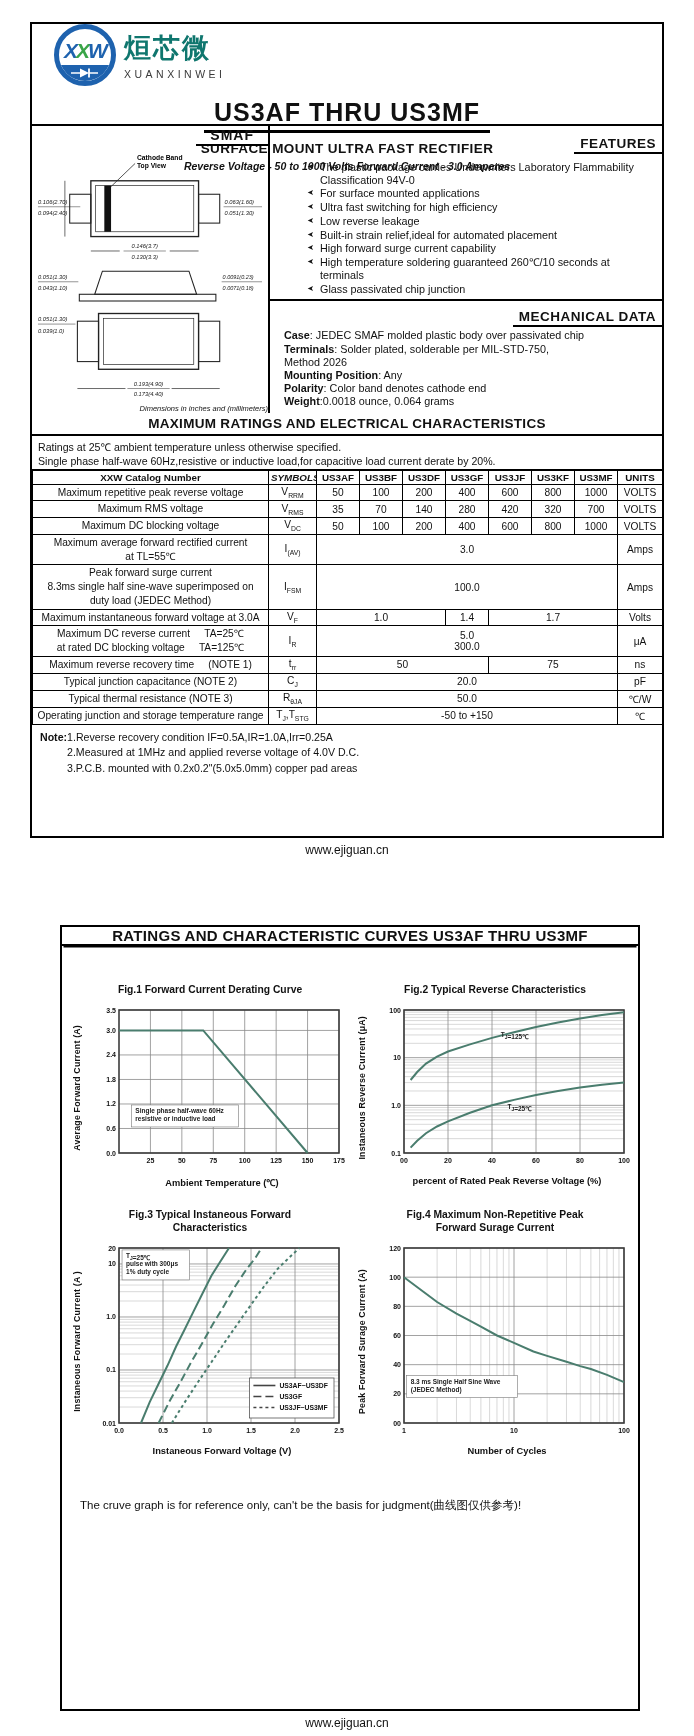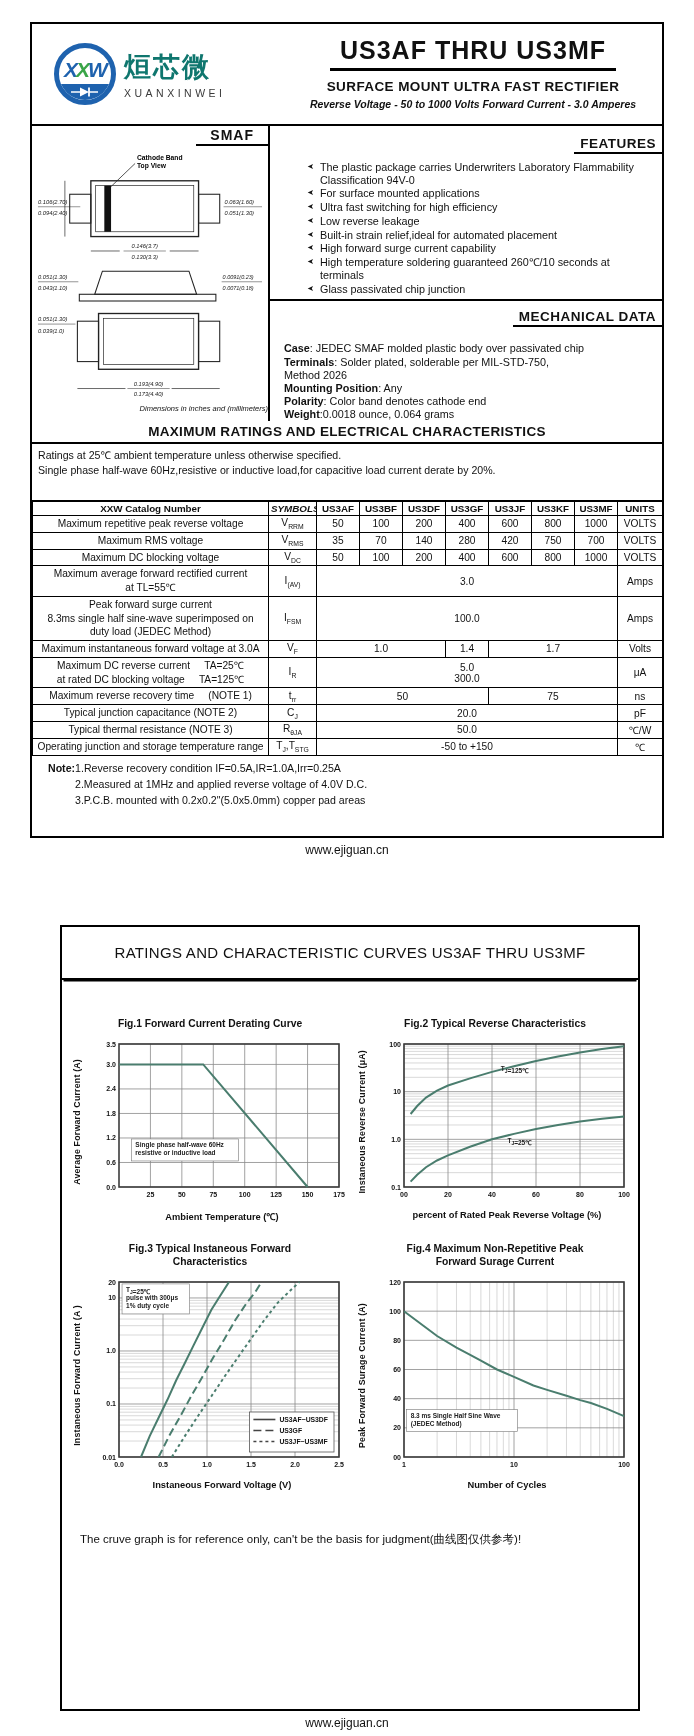--- a/index.html
+++ b/index.html
@@ -7,21 +7,21 @@
   body {
     width: 694px; height: 1736px;
     font-family: "Liberation Sans", sans-serif;
     color:#111; position: relative;
   }
   .page1 {
     position:absolute; left:30px; top:22px; width:634px; height:816px;
     border:2px solid #000; background:#fff; overflow:hidden;
   }
   
-  .hdr { display:flex; height:102px; border-bottom:2px solid #000; }
+  .hdr { display:flex; height:102px; border-bottom:2px solid #000;flex-direction:column; }
   .logo { width:252px; display:flex; align-items:center; padding-left:22px; gap:8px; }
   .logo-circle {
     width:62px; height:62px; border-radius:50%; border:5px solid #1e62ae;
     position:relative; display:flex; align-items:center; justify-content:center; overflow:hidden;
   }
   .xxw { font-weight:bold; font-style:italic; font-size:21px; color:#1e62ae; letter-spacing:-2px; margin-top:-8px;}
   .xxw b { color:#3aa548; font-style:italic;}
   .logo-band { position:absolute; bottom:0; left:0; right:0; height:16px; background:#1e62ae; display:flex; align-items:center; justify-content:center; }
   .cn { font-size:27px; font-weight:bold; letter-spacing:2px; color:#0f766e; }
   .latin { font-size:10.5px; letter-spacing:3.5px; color:#3a3a3a; margin-top:2px;}
@@ -36,44 +36,44 @@
   .pkg-svg { width:226px; height:256px; display:block; margin:2px auto 0 auto;}
   .pkg-caption { font-size:7.5px; font-style:italic; margin-top:0px; }
   .right-col { flex:1; display:flex; flex-direction:column; }
   .features { min-height:166px; border-bottom:2px solid #000; padding-top:8px; }
   .sec-title { text-align:right; }
   .sec-title span { display:inline-block; font-size:13.5px; font-weight:bold; border-bottom:2px solid #000; padding:0 6px 1px 6px; letter-spacing:.5px;}
   .features ul { list-style:none; margin:7px 4px 4px 34px; width:348px;}
   .features li { display:flex; font-size:10.8px; line-height:1.18; margin-bottom:1px;}
   .features .blt { display:inline-block; transform:scaleX(-1); font-size:8px; margin:1px 0 0 0; padding-left:6px; flex:0 0 16px; color:#111;}
   .mech { padding-top:6px; }
-  .mech-lines { margin:15px 6px 0 14px; font-size:10.8px; line-height:1.22; width:372px;}
+  .mech-lines { margin:2px 6px 0 14px; font-size:10.8px; line-height:1.22; width:372px;}
   .mech-lines b { font-weight:bold; }
   
   .ratings-banner { border-bottom:2px solid #000; text-align:center; font-size:13.5px; font-weight:bold; padding:3px 0; letter-spacing:.3px;}
-  .conds { font-size:10.6px; padding:4px 6px 23px 6px; border-bottom:1px solid #000; line-height:1.35;}
+  .conds { font-size:10.6px; padding:4px 6px 0 6px; border-bottom:1px solid #000; line-height:1.35;}
   table.ratings { border-collapse:collapse; table-layout:fixed; width:630px; }
   table.ratings td, table.ratings th { border:1px solid #000; font-size:10.2px; padding:1px 2px; text-align:center; vertical-align:middle; overflow:hidden;}
   table.ratings th { font-weight:bold; font-size:9.8px; }
   th.cat, td.param { text-align:left; padding-left:5px; font-weight:normal; }
   th.cat { font-size:11px; }
   th.symhdr { font-style:italic; font-size:7.6px; font-weight:normal; }
   td.sym { font-size:9.8px; }
   td.sym sub { font-size:6.8px; }
   td.param div { white-space:nowrap; line-height:1.35;}
   td.unitc { font-size:10px; }
-  .notes { font-size:10.6px; padding:5px 16px; line-height:1.5; }
+  .notes { font-size:10.6px; padding:5px 8px; line-height:1.5; }
   .notes .ind { padding-left:27px; }
   .footer1 { position:absolute; left:0; width:694px; top:843px; text-align:center; font-size:12px; }
   
   .page2 {
     position:absolute; left:60px; top:925px; width:580px; height:786px;
     border:2px solid #000; overflow:hidden;
   }
-  .p2-banner { border-bottom:2px solid #000; box-shadow:0 3px 0 -1.5px #000; text-align:center; font-weight:normal; font-size:15px; padding:17px 0; letter-spacing:.3px;}
+  .p2-banner { border-bottom:2px solid #000; box-shadow:0 3px 0 -1.5px #000; text-align:center; font-weight:bold; font-size:15px; padding:0 0; letter-spacing:.3px;}
   .figs { display:grid; grid-template-columns:1fr 1fr; gap:20px 9px; padding:38px 6px 0 10px; }
   .fig-title { text-align:center; font-size:10.3px; font-weight:bold; white-space:pre-line; margin-bottom:5px; line-height:1.25;}
   .fig-row { display:flex; align-items:center; justify-content:center;}
   .ylab { writing-mode:vertical-rl; transform:rotate(180deg); font-size:8.8px; font-weight:bold; text-align:center; width:14px; letter-spacing:.2px;}
   .xlab { text-align:center; font-size:9.3px; font-weight:bold; margin-top:2px; padding-left:24px;}
   .refnote { margin:42px 0 0 18px; font-size:11.5px; }
   .footer2 { position:absolute; left:0; width:694px; top:1716px; text-align:center; font-size:12px; }
   .dimtxt { font-size:6px; font-style:italic; fill:#222; }
   .dimtxt2 { font-size:5.7px; font-style:italic; fill:#222; }
 </style>
@@ -289,21 +289,21 @@
             <td>
               <div>140</div>
             </td>
             <td>
               <div>280</div>
             </td>
             <td>
               <div>420</div>
             </td>
             <td>
-              <div>750</div>
+              <div>320</div>
             </td>
             <td>
               <div>700</div>
             </td>
             <td class="unitc">VOLTS</td>
           </tr>
           <tr>
             <td class="param">
               <div>Maximum DC blocking voltage</div>
             </td>

